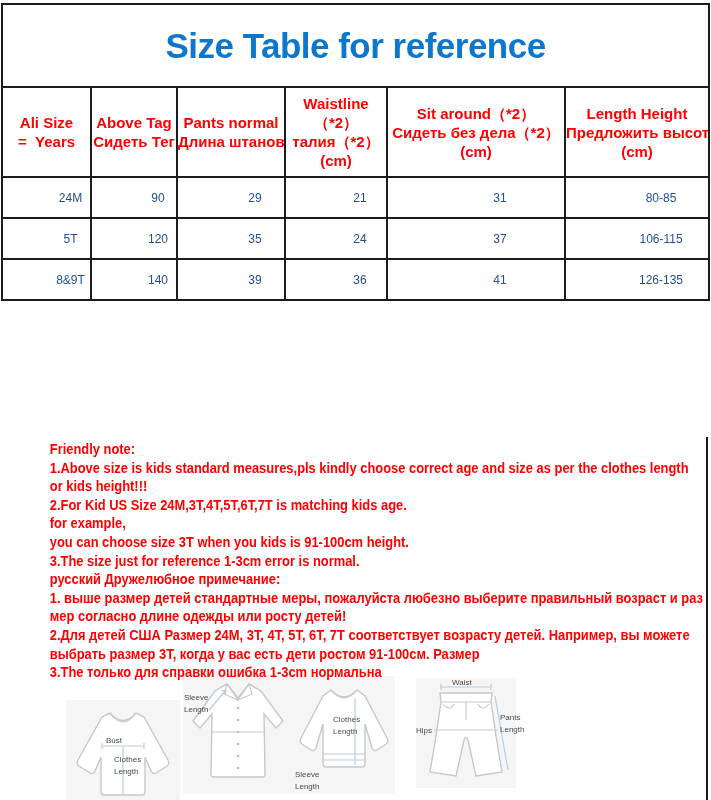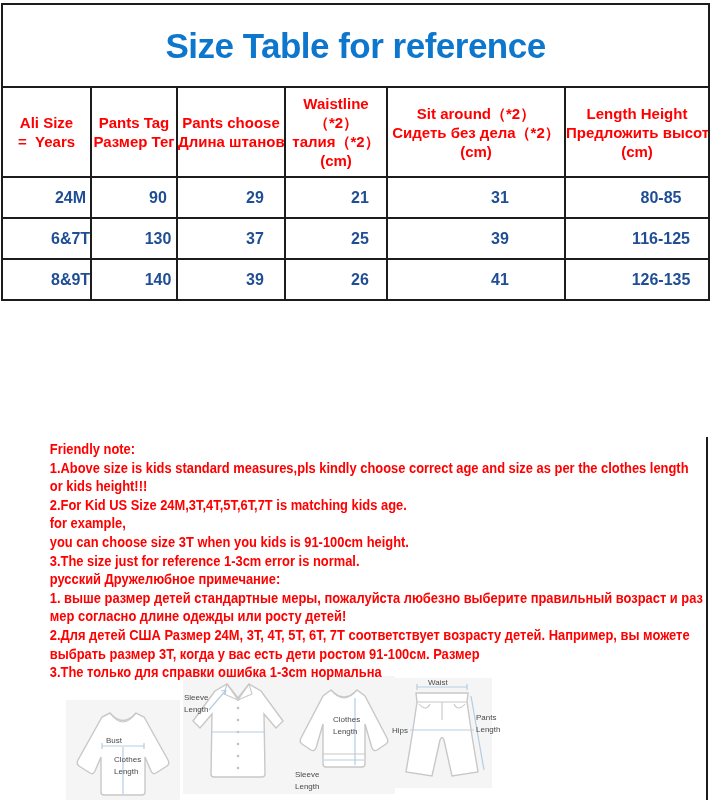--- a/index.html
+++ b/index.html
@@ -30,21 +30,21 @@
     font-size:35px;font-weight:bold;letter-spacing:-0.5px;
   }
   tr.header-row th{
     height:88px;
     color:var(--note_red);
     font-size:15px;line-height:19px;font-weight:bold;
   }
   tr.data-row td{
     height:39px;
     color:var(--value_navy);
-    font-size:16px;font-weight:bold;padding-left:48px;
+    font-size:12px;font-weight:normal;padding-left:48px;
   }
   .hl{white-space:nowrap;}
   
   .notes{
     position:absolute;left:0;top:440px;width:711px;
     text-align:left;z-index:2;
   }
   .note-line{
     color:var(--note_red);font-weight:bold;
     font-size:15px;line-height:18.6px;white-space:nowrap;
@@ -53,21 +53,21 @@
   
   .right-line{
     position:absolute;left:706px;top:437px;width:2px;height:363px;
     background:var(--border_black);
   }
   
   .diagram{position:absolute;z-index:1;}
   #diag-sweater{left:66px;top:700px;}
   #diag-shirt{left:183px;top:674px;}
   #diag-cardigan{left:293px;top:676px;}
-  #diag-pants{left:392px;top:678px;}
+  #diag-pants{left:416px;top:678px;}
   .diagram svg{display:block;}
   .diagram text{
     font-family:"Liberation Sans",sans-serif;
     fill:#4a4a4a;font-size:8px;
   }
   .diagram .garment{fill:#ffffff;stroke:#c8c8c8;stroke-width:1.4;}
   .diagram .thin{fill:none;stroke:#c8c8c8;stroke-width:1.1;}
   .diagram .meas{fill:none;stroke:#b5cde2;stroke-width:1.2;}
   .diagram .bgpad{fill:#f5f5f5;}
 </style>
@@ -88,25 +88,25 @@
     <tbody>
       <tr class="title-row">
         <td colspan="6">Size Table for reference</td>
       </tr>
       <tr class="header-row">
         <th>
           <div class="hl">Ali Size</div>
           <div class="hl">=&nbsp;&nbsp;Years</div>
         </th>
         <th>
-          <div class="hl">Pants Tag</div>
-          <div class="hl">Размер Тег</div>
-        </th>
-        <th>
-          <div class="hl">Pants choose</div>
+          <div class="hl">Above Tag</div>
+          <div class="hl">Сидеть Тег</div>
+        </th>
+        <th>
+          <div class="hl">Pants normal</div>
           <div class="hl">Длина штанов</div>
         </th>
         <th>
           <div class="hl">Waistline</div>
           <div class="hl">（*2）</div>
           <div class="hl">талия（*2）</div>
           <div class="hl">(cm)</div>
         </th>
         <th>
           <div class="hl">Sit around（*2）</div>
@@ -121,32 +121,32 @@
       </tr>
       <tr class="data-row">
         <td>24M</td>
         <td>90</td>
         <td>29</td>
         <td>21</td>
         <td>31</td>
         <td>80-85</td>
       </tr>
       <tr class="data-row">
-        <td>6&amp;7T</td>
-        <td>130</td>
+        <td>5T</td>
+        <td>120</td>
+        <td>35</td>
+        <td>24</td>
         <td>37</td>
-        <td>25</td>
-        <td>39</td>
-        <td>116-125</td>
+        <td>106-115</td>
       </tr>
       <tr class="data-row">
         <td>8&amp;9T</td>
         <td>140</td>
         <td>39</td>
-        <td>26</td>
+        <td>36</td>
         <td>41</td>
         <td>126-135</td>
       </tr>
     </tbody>
   </table>
 
   <div class="right-line"></div>
 
   <div class="notes">
     <div class="note-line">Friendly note:</div>

